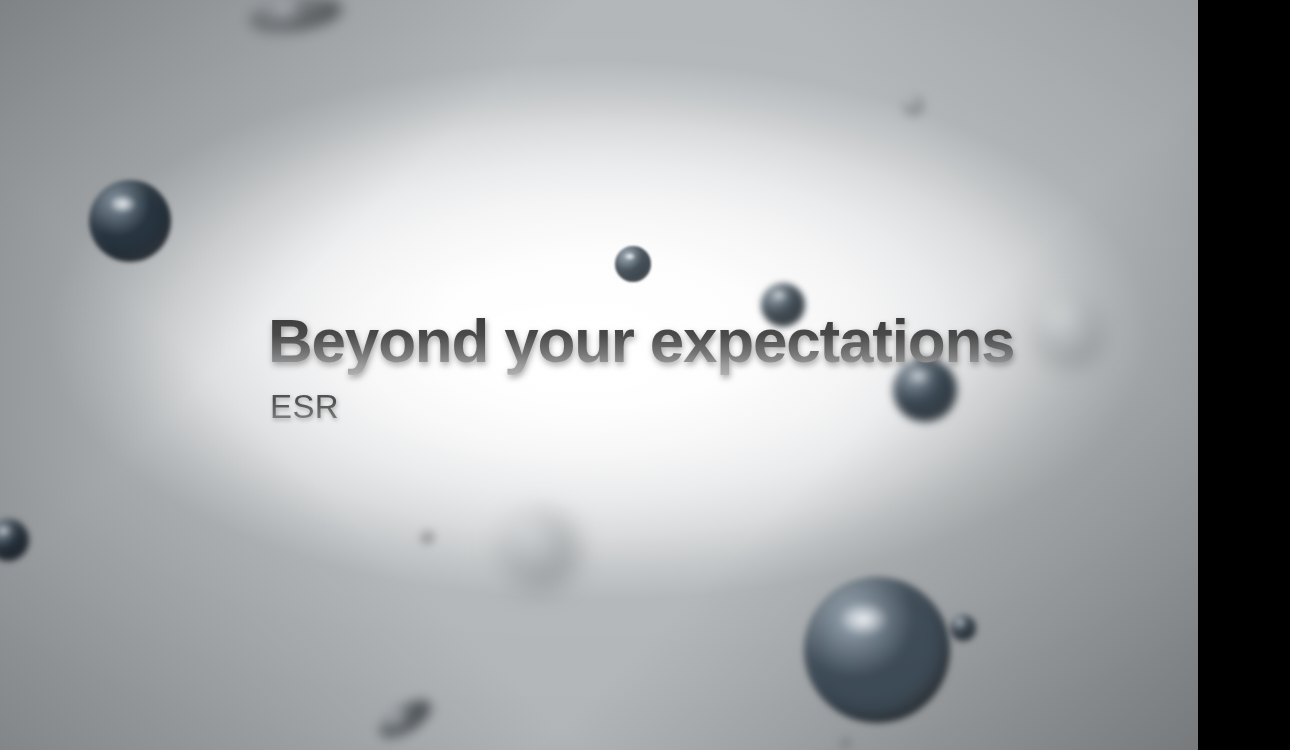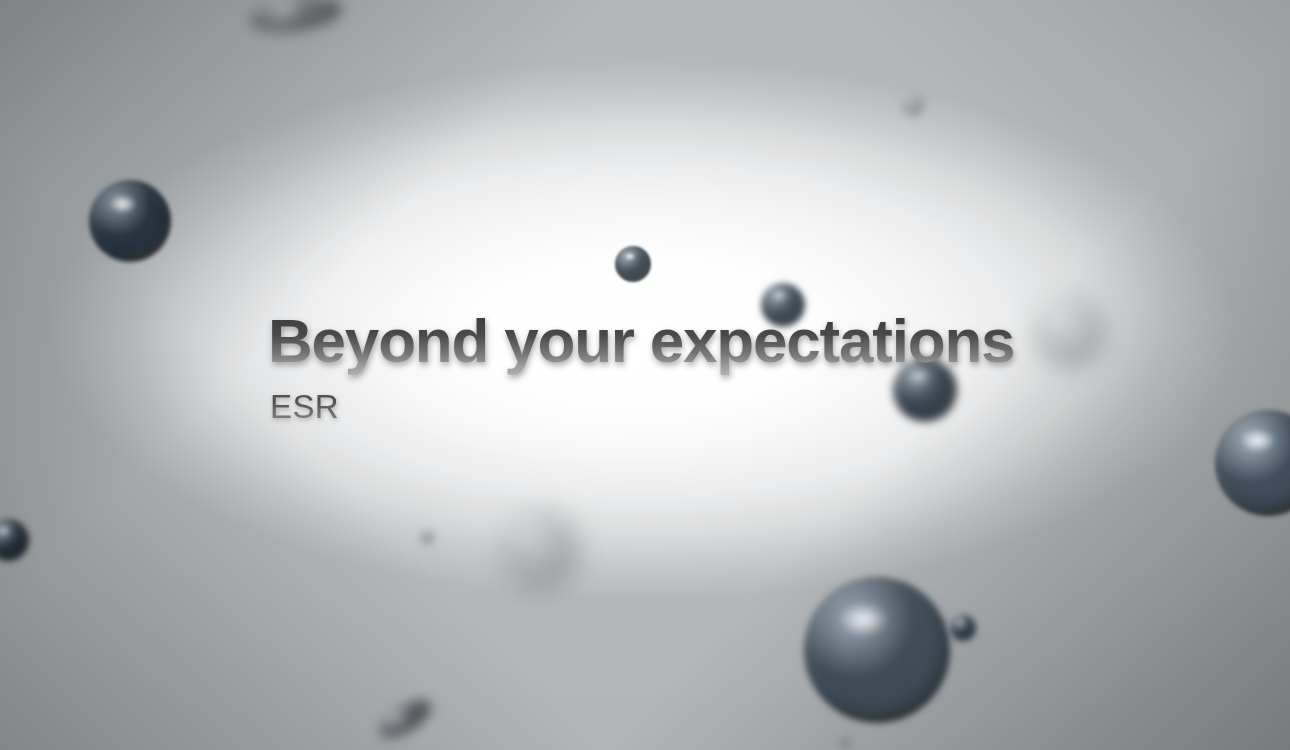--- a/index.html
+++ b/index.html
@@ -8,21 +8,21 @@
     padding: 0;
     background: #000;
   }
   body {
     font-family: "Liberation Sans", sans-serif;
   }
 
   
   #stage {
     position: relative;
-    width: 1290px;
+    width: 1198px;
     height: 750px;
     overflow: hidden;
     background: #d9dadc;
   }
 
   
   .bg-base {
     position: absolute;
     inset: 0;
     background:

